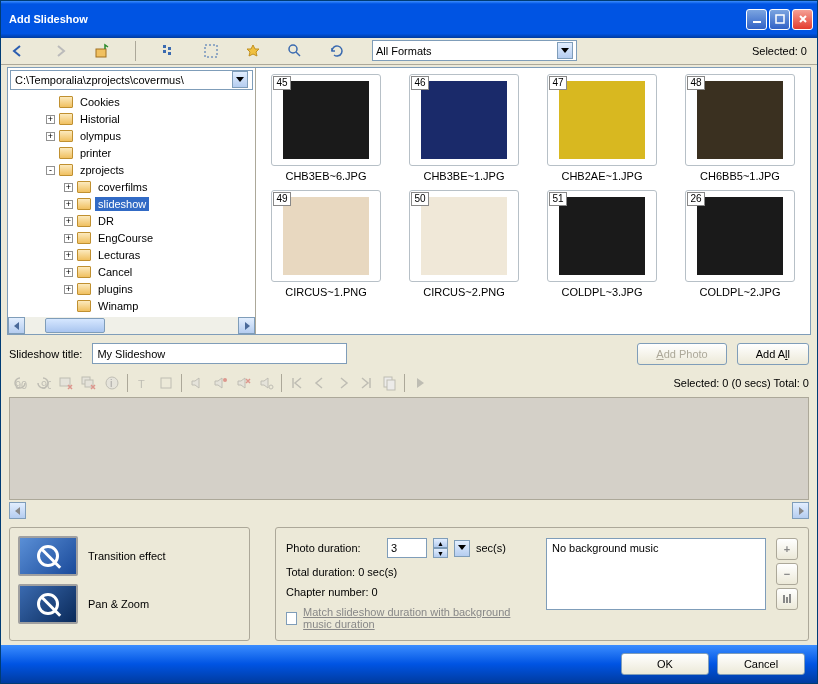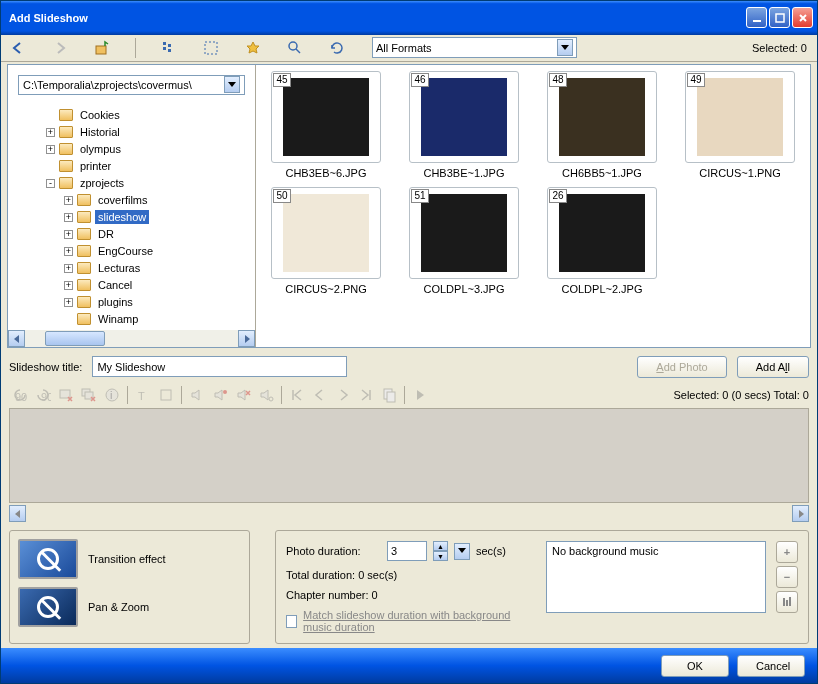--- a/index.html
+++ b/index.html
@@ -14,21 +14,21 @@
 .win-close { background: linear-gradient(#f5a095,#e33b2e); }
 .toolbar-row { height: 28px; display: flex; align-items: center; padding: 2px 6px; gap: 20px; border-bottom: 1px solid #aca899; background: #ece9d8; }
 .tb-btn { width: 22px; height: 22px; display: flex; align-items: center; justify-content: center; border: 1px solid transparent; }
 .tb-sep { width: 1px; height: 20px; background: #aca899; margin: 0 2px; }
 .format-combo { width: 205px; height: 21px; border: 1px solid #7f9db9; background: #fff; display: flex; align-items: center; padding: 0 3px; margin-left: 4px; }
 .format-combo span { flex: 1; }
 .combo-btn { width: 16px; height: 17px; background: linear-gradient(#e2eefe,#b5cdf0); border: 1px solid #7f9db9; display: flex; align-items: center; justify-content: center; }
 .selected-text { margin-left: auto; padding-right: 4px; }
 .browser-pane { flex: 0 0 260px; display: flex; border: 1px solid #7f9db9; margin: 2px 6px; background: #fff; }
 .tree-panel { width: 248px; display: flex; flex-direction: column; border-right: 1px solid #aca899; }
-.path-input { height: 20px; border: 1px solid #7f9db9; margin: 10px; padding: 2px 4px; background: #fff; display:flex; align-items:center; }
+.path-input { height: 20px; border: 1px solid #7f9db9; margin: 2px; padding: 2px 4px; background: #fff; display:flex; align-items:center; }
 .tree { flex: 1; overflow: auto; padding: 2px 0; }
 .tree-item { display: flex; align-items: center; height: 17px; padding-left: 24px; white-space: nowrap; }
 .tree-item.depth1 { padding-left: 38px; }
 .tree-item.depth2 { padding-left: 56px; }
 .exp { width: 9px; height: 9px; border: 1px solid #919191; background: #fff; display: inline-flex; align-items: center; justify-content: center; font-size: 9px; line-height: 7px; margin-right: 4px; color: #000; }
 .noexp { width: 9px; height: 9px; margin-right: 4px; display:inline-block; }
 .folder-icon { width: 14px; height: 12px; background: linear-gradient(#fceabe,#f0c060); border: 1px solid #c09030; border-radius: 1px; margin-right: 4px; display: inline-block; }
 .tree-label { padding: 1px 3px; }
 .tree-label.sel { background: #316ac5; color: #fff; }
 .tree-hscroll { height: 17px; background: #ece9d8; border-top: 1px solid #aca899; display:flex; align-items:center; }
@@ -64,21 +64,21 @@
 .dur-row { display: flex; align-items: center; gap: 6px; }
 .dur-input { width: 40px; height: 20px; border: 1px solid #7f9db9; background:#fff; text-align:left; padding:0 3px; }
 .spinner { display: flex; flex-direction: column; }
 .spin-btn { width: 15px; height: 10px; background: linear-gradient(#e2eefe,#b5cdf0); border: 1px solid #7f9db9; display:flex;align-items:center;justify-content:center; font-size:7px;}
 .check-row { display: flex; align-items: center; gap: 6px; color: #888; }
 .checkbox { width: 13px; height: 13px; border: 1px solid #7f9db9; background: #fff; }
 .music-box { width: 220px; height: 72px; border: 1px solid #7f9db9; background: #fff; padding: 3px 5px; }
 .music-btns { display: flex; flex-direction: column; gap: 3px; }
 .sq-btn { width: 22px; height: 22px; border: 1px solid #aca899; border-radius: 3px; background: linear-gradient(#fff,#ece9d8); display:flex; align-items:center; justify-content:center; color:#888; font-weight:bold;}
 .footer { height: 40px; background: linear-gradient(to bottom, #3b8dff 0%, #0054e3 50%, #003ba0 100%); display: flex; align-items: center; justify-content: flex-end; padding: 0 12px; gap: 8px; }
-.footer .btn { width: 68px; }
+.footer .btn { width: 88px; }
 svg { display: block; }
 </style>
 </head>
 <body>
 
 <div class="window">
   <div class="titlebar">
     <span class="titlebar-text">Add Slideshow</span>
     <div class="win-btns">
       <div class="win-btn win-min">
@@ -262,20 +262,27 @@
           </div>
           <div class="thumb-cell">
             <div class="thumb-box">
               <div class="thumb-num">46</div>
               <div class="thumb-img" style="background: rgb(26, 42, 106);"></div>
             </div>
             <div class="thumb-label">CHB3BE~1.JPG</div>
           </div>
           <div class="thumb-cell">
             <div class="thumb-box">
+              <div class="thumb-num">47</div>
+              <div class="thumb-img" style="background: rgb(216, 184, 32);"></div>
+            </div>
+            <div class="thumb-label">CHB2AE~1.JPG</div>
+          </div>
+          <div class="thumb-cell">
+            <div class="thumb-box">
               <div class="thumb-num">48</div>
               <div class="thumb-img" style="background: rgb(58, 48, 32);"></div>
             </div>
             <div class="thumb-label">CH6BB5~1.JPG</div>
           </div>
           <div class="thumb-cell">
             <div class="thumb-box">
               <div class="thumb-num">49</div>
               <div class="thumb-img" style="background: rgb(232, 216, 192);"></div>
             </div>

